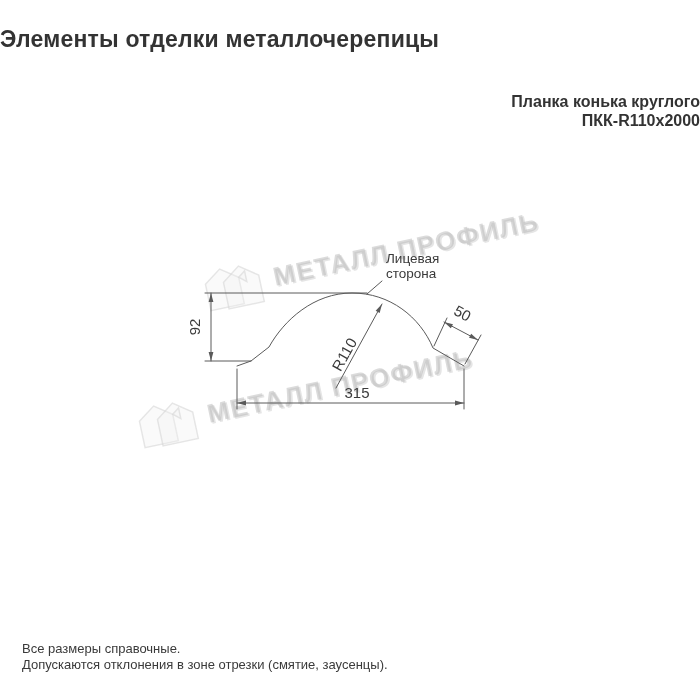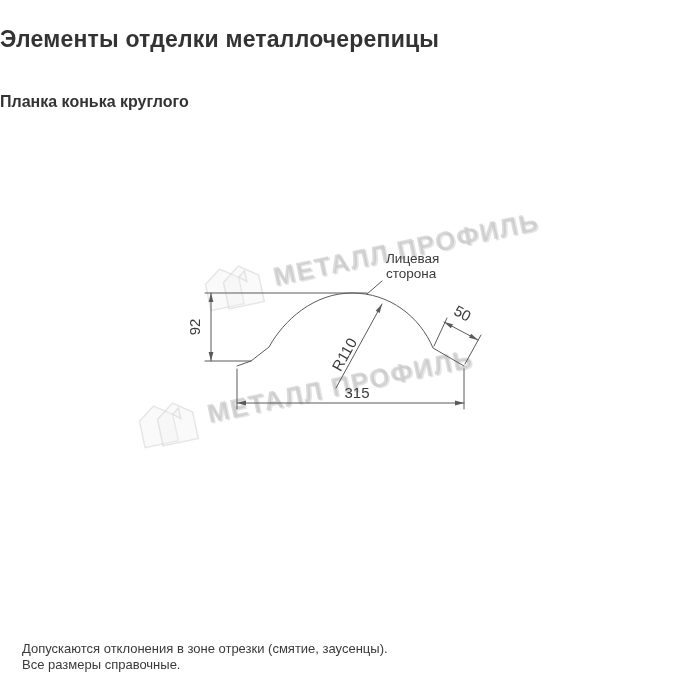--- a/index.html
+++ b/index.html
@@ -8,21 +8,21 @@
     font-family:"Liberation Sans","DejaVu Sans",sans-serif;
     color:#3a3a3a;
   }
   .page-title{
     position:absolute;top:26px;left:0;width:100%;
     font-size:23px;font-weight:bold;color:#333333;
     letter-spacing:0.2px;
   }
   .subtitle{
     position:absolute;top:92px;left:0;width:100%;
-    text-align:left;font-size:16px;font-weight:bold;color:#333333;
+    text-align:right;font-size:16px;font-weight:bold;color:#333333;
     line-height:19px;
   }
   .footer{
     position:absolute;left:22px;top:641px;
     font-size:13px;color:#3a3a3a;line-height:16px;
   }
   
   .watermark{
     position:absolute;display:flex;align-items:center;gap:8px;
     transform:rotate(-12deg);transform-origin:left center;
@@ -47,20 +47,21 @@
   .dim-text{font-size:15px;}
   .note-text{font-size:13.5px;}
 </style>
 </head>
 <body>
 
 <div class="page-title">Элементы отделки металлочерепицы</div>
 
 <div class="subtitle">
   <div>Планка конька круглого</div>
+  <div>ПКК-R110х2000</div>
 </div>
 
 <div class="watermark wm-upper">
   <svg class="wm-logo" width="64" height="50" viewBox="0 0 64 50">
     <g fill="rgba(228,228,228,0.35)" stroke="rgba(175,175,175,0.55)" stroke-width="1.5">
       <polygon points="4,18 21,6 38,18 38,45 4,45"></polygon>
       <polygon points="22,20 40,7 58,20 58,47 22,47"></polygon>
       <polygon points="38,18 45,13 45,24"></polygon>
     </g>
   </svg>
@@ -113,15 +114,15 @@
   <text class="dim-text" x="200" y="327" text-anchor="middle" transform="rotate(-90 200 327)">92</text>
   <text class="dim-text" x="357" y="398" text-anchor="middle">315</text>
   <text class="dim-text" x="460" y="318" text-anchor="middle" transform="rotate(28 460 318)">50</text>
   <text class="dim-text" x="349" y="357" text-anchor="middle" transform="rotate(-61 349 357)">R110</text>
 
   <text class="note-text" x="386" y="263">Лицевая</text>
   <text class="note-text" x="386" y="278">сторона</text>
 </svg>
 
 <div class="footer">
+  <div>Все размеры справочные.</div>
   <div>Допускаются отклонения в зоне отрезки (смятие, заусенцы).</div>
-  <div>Все размеры справочные.</div>
 </div>
 
 </body></html>

